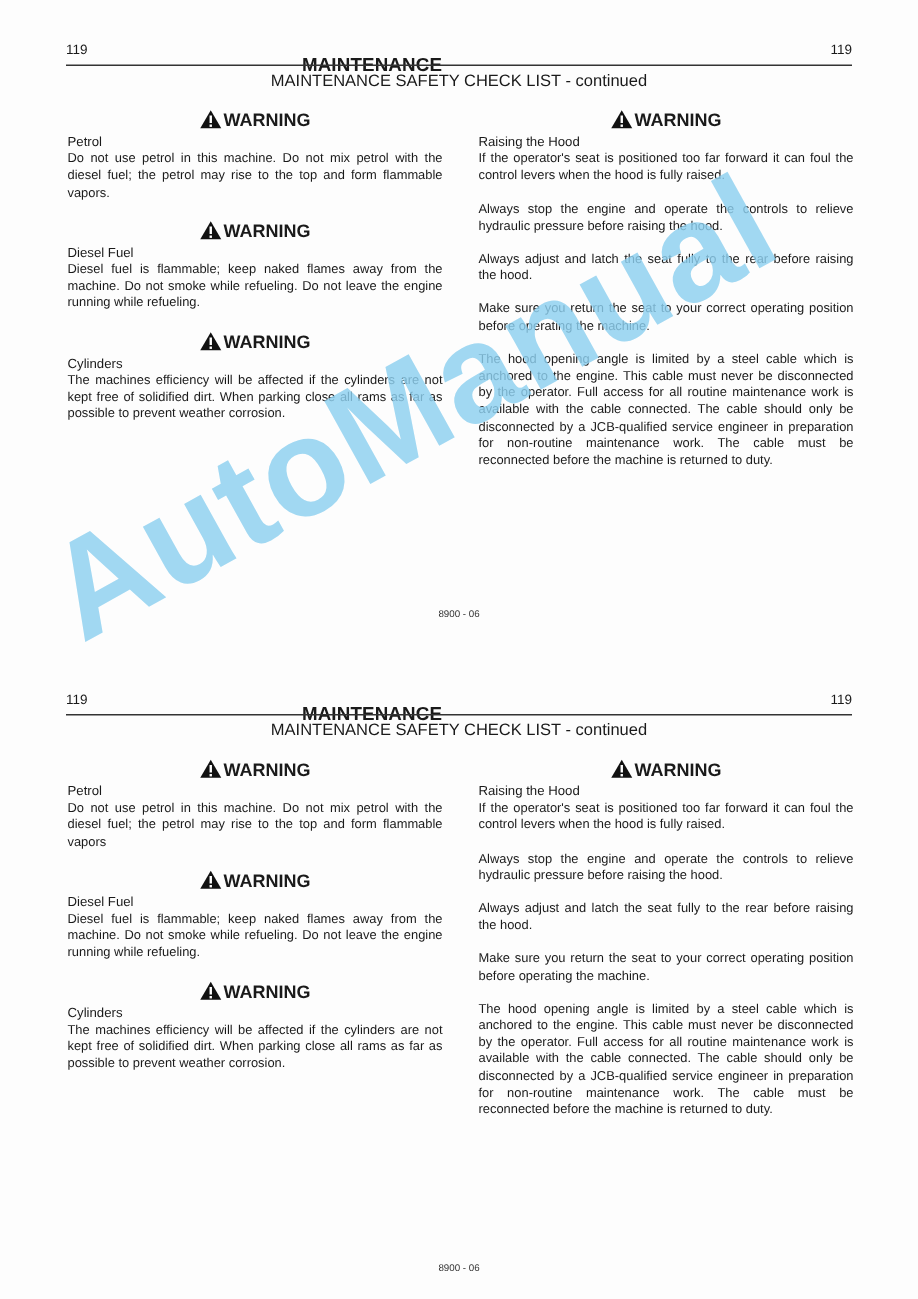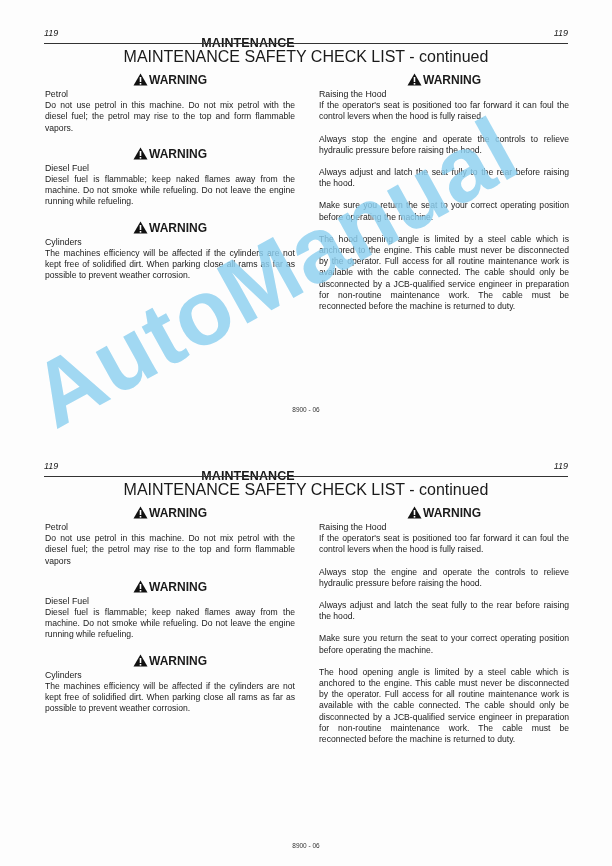--- a/index.html
+++ b/index.html
@@ -1,28 +1,28 @@
 <!DOCTYPE html>
 <html><head>
   <meta charset="utf-8">
   <style>
     html, body { margin: 0; padding: 0; background: #fdfdfd; }
     body { width: 612px; height: 866px; position: relative; overflow: hidden;
            font-family: "Liberation Sans", sans-serif; color: #1a1a1a; }
     .page { position: absolute; left: 0; width: 612px; height: 433px; }
     .page.p1 { top: 0; }
     .page.p2 { top: 433px; }
-    .hdr-num { position: absolute; top: 28px; font-size: 9px; font-style: italic; }
+    .hdr-num { position: absolute; top: 28px; font-size: 9px; }
     .hdr-num.left { left: 44px; }
     .hdr-num.right { right: 44px; }
     .hdr-title { position: absolute; top: 36px; left: 0; width: 496px; text-align: center;
                  font-weight: bold; font-size: 12.5px; letter-spacing: 0.1px; }
     .hdr-rule { position: absolute; top: 43px; left: 44px; width: 524px; height: 1px; background: #333; }
     .subtitle { position: absolute; top: 48px; left: 0; width: 612px; text-align: center;
-                font-size: 16px; }
+                font-size: 11px; }
     .col { position: absolute; top: 72px; width: 250px; font-size: 8.6px; line-height: 11.2px; }
     .col.left { left: 45px; }
     .col.right { left: 319px; }
     .warn { text-align: center; font-weight: bold; font-size: 12px; height: 16px; line-height: 16px;
             margin-bottom: 1px; white-space: nowrap; }
     .warn svg { vertical-align: -2px; margin-right: 1px; }
     .section-title { font-weight: normal; font-size: 8.8px; }
     .para { text-align: justify; }
     .gap { height: 11px; }
     .sec-gap { height: 12px; }

